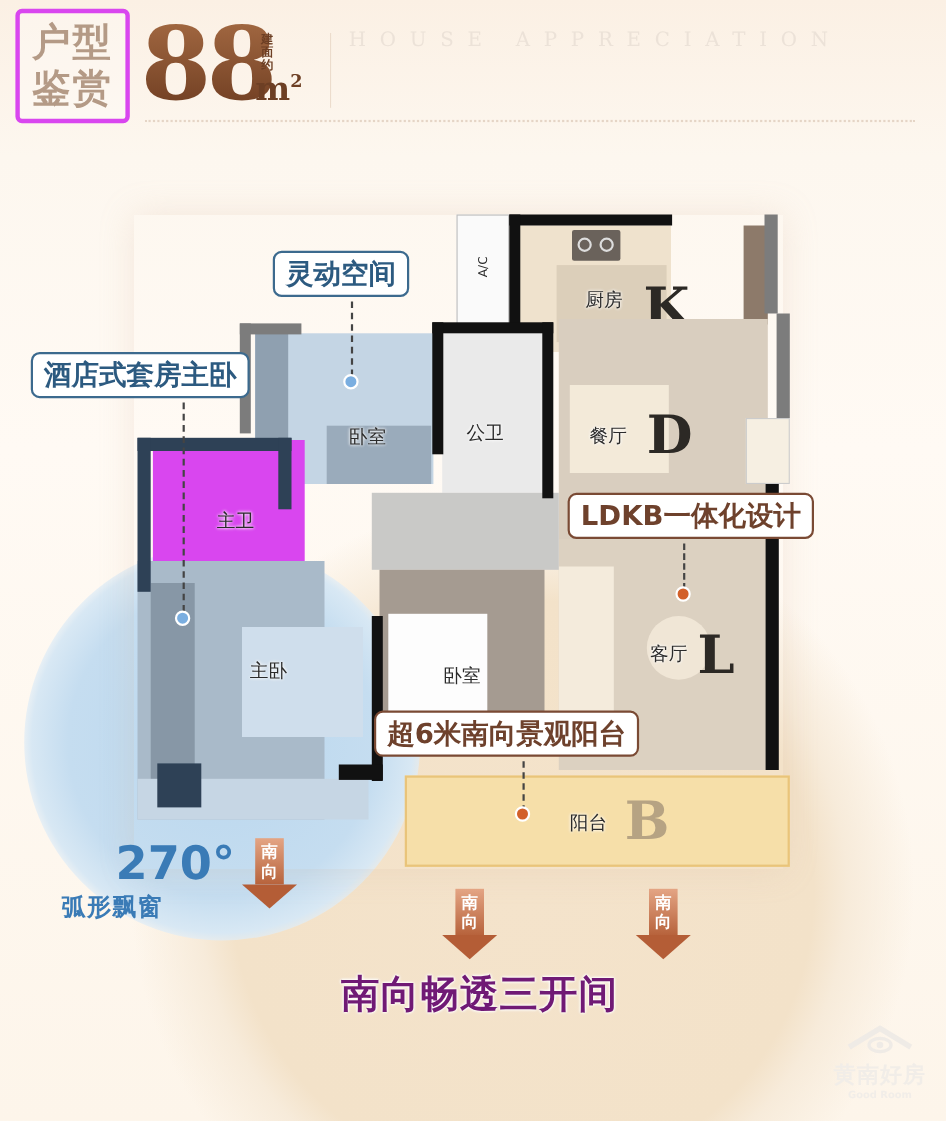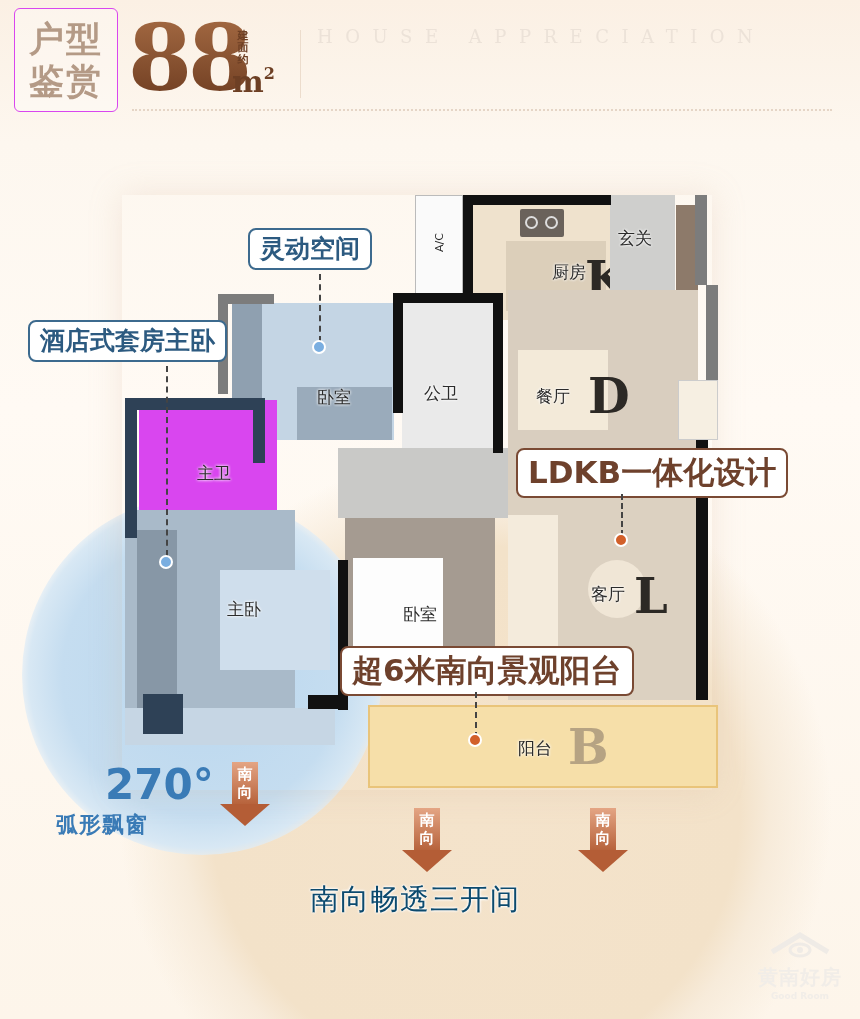--- a/index.html
+++ b/index.html
@@ -7,21 +7,21 @@
     width: 860px; height: 1019px; overflow: hidden; position: relative;
     background: linear-gradient(180deg, #fbf0e4 0%, #fdf7ef 14%, #fffaf4 40%, #fdf5ea 100%);
     font-family: "DejaVu Sans", "Liberation Sans", sans-serif;
   }
   .abs { position: absolute; }
 
   
   .header { left:0; top:0; width:860px; height:125px; }
   .title-box {
     left:14px; top:8px; width:104px; height:104px;
-    border:1px solid #d946ef; border-radius:6px; background:rgba(255,255,255,0.3);
+    border:4px solid #d946ef; border-radius:6px; background:rgba(255,255,255,0.3);
     display:flex; flex-direction:column; align-items:center; justify-content:center;
     font-family:"DejaVu Serif", serif; font-weight:bold; font-size:35px; line-height:42px;
     color:#b49a86; letter-spacing:2px;
   }
   .area-num {
     left:128px; top:8px; font-family:"DejaVu Serif","Liberation Serif", serif; font-weight:bold;
     font-size:92px; line-height:100px; letter-spacing:-4px;
     background:linear-gradient(180deg,#a86d45 0%,#6b3a1f 100%);
     -webkit-background-clip:text; background-clip:text; color:transparent;
   }
@@ -70,21 +70,21 @@
     position:absolute; font-family:"DejaVu Serif","Liberation Serif", serif; font-weight:bold;
     font-size:48px; color:#2c2925; line-height:1;
   }
 
   
   .callout {
     position:absolute; background:#fff; border-radius:8px; padding:2px 10px;
     font-weight:bold; white-space:nowrap; line-height:1.35;
   }
   .callout.blue { border:2px solid #3c6a8e; color:#2c5a80; font-size:25px; }
-  .callout.brown { border:2px solid #7a4a34; color:#6e412c; font-size:31px; }
+  .callout.brown { border:2px solid #7a4a34; color:#6e412c; font-size:25px; }
   .dash { position:absolute; width:0; border-left:2px dashed #444; }
   .dot { position:absolute; width:14px; height:14px; border-radius:50%; border:2px solid #fff; }
   .dot.blue { background:#7aaee0; }
   .dot.orange { background:#d2602a; }
 
   
   .arrow { position:absolute; width:50px; height:64px; }
   .arrow .shaft {
     position:absolute; left:12px; top:0; width:26px; height:42px;
     background:linear-gradient(180deg,#e4a584,#b7633c);
@@ -92,21 +92,21 @@
   }
   .arrow .head {
     position:absolute; left:0; top:42px; width:0; height:0;
     border-left:25px solid transparent; border-right:25px solid transparent;
     border-top:22px solid #b45d36;
   }
 
   .deg-text { left:58px; top:760px; font-size:42px; font-weight:bold; color:#3a7bb6;margin-left:47px; }
   .deg-sub { left:56px; top:810px; font-size:22px; font-weight:bold; color:#3a7bb6; letter-spacing:1px; }
   .bottom-slogan {
-    left:310px; top:880px; font-size:29px; font-weight:normal; color:#0c4a6e;
+    left:310px; top:880px; font-size:35px; font-weight:bold; color:#701a75;
     text-shadow:0 0 3px #fff, 0 0 3px #fff, 0 0 2px #fff; letter-spacing:1px;
   }
   .watermark { left:745px; top:932px; width:110px; text-align:center; color:rgba(255,255,255,0.85); }
   .watermark .wm-name { font-size:20px; font-weight:bold; letter-spacing:1px; color:rgba(240,236,232,0.9); }
   .watermark .wm-en { font-size:9px; font-weight:bold; color:rgba(240,236,232,0.9); }
 </style>
 </head>
 <body>
 
 <div class="abs big-circle"></div>
@@ -132,27 +132,24 @@
   <div class="room" style="left:415px;top:195px;width:48px;height:100px;background:#fafafa;border:1px solid #bbb;">
     <div class="label" style="left:14px;top:40px;font-size:11px;transform:rotate(-90deg);">A/C</div>
   </div>
 
   <div class="room" style="left:470px;top:205px;width:140px;height:115px;background:#efe2cd;">
     <div style="position:absolute;left:50px;top:4px;width:44px;height:28px;background:#6a625b;border-radius:2px;">
       <div style="position:absolute;left:5px;top:7px;width:13px;height:13px;border:2px solid #ddd;border-radius:50%;"></div>
       <div style="position:absolute;left:25px;top:7px;width:13px;height:13px;border:2px solid #ddd;border-radius:50%;"></div>
     </div>
     <div style="position:absolute;left:36px;top:36px;width:100px;height:70px;background:#dccfba;"></div>
-    <div class="label" style="left:62px;top:56px;margin-left:20px;">厨房</div>
+    <div class="label" style="left:62px;top:56px;">厨房</div>
     <div class="big-letter" style="left:115px;top:50px;">K</div>
   </div>
 
-  <div class="room" style="left:610px;top:195px;width:65px;height:95px;background:#cfcfcd;">
-    <div class="label" style="left:8px;top:32px;">玄关</div>
-  </div>
   <div class="room" style="left:676px;top:205px;width:22px;height:90px;background:#8d7a6a;"></div>
 
   <div class="room" style="left:508px;top:290px;width:190px;height:200px;background:#d9cebf;">
     <div style="position:absolute;left:10px;top:60px;width:90px;height:80px;background:#f3ead9;"></div>
     <div class="label" style="left:28px;top:95px;">餐厅</div>
     <div class="big-letter" style="left:80px;top:82px;">D</div>
   </div>
   <div class="room" style="left:678px;top:380px;width:40px;height:60px;background:#f6efe2;border:1px solid #ccc;"></div>
 
   <div class="room" style="left:508px;top:490px;width:190px;height:210px;background:#dcd1c1;">

